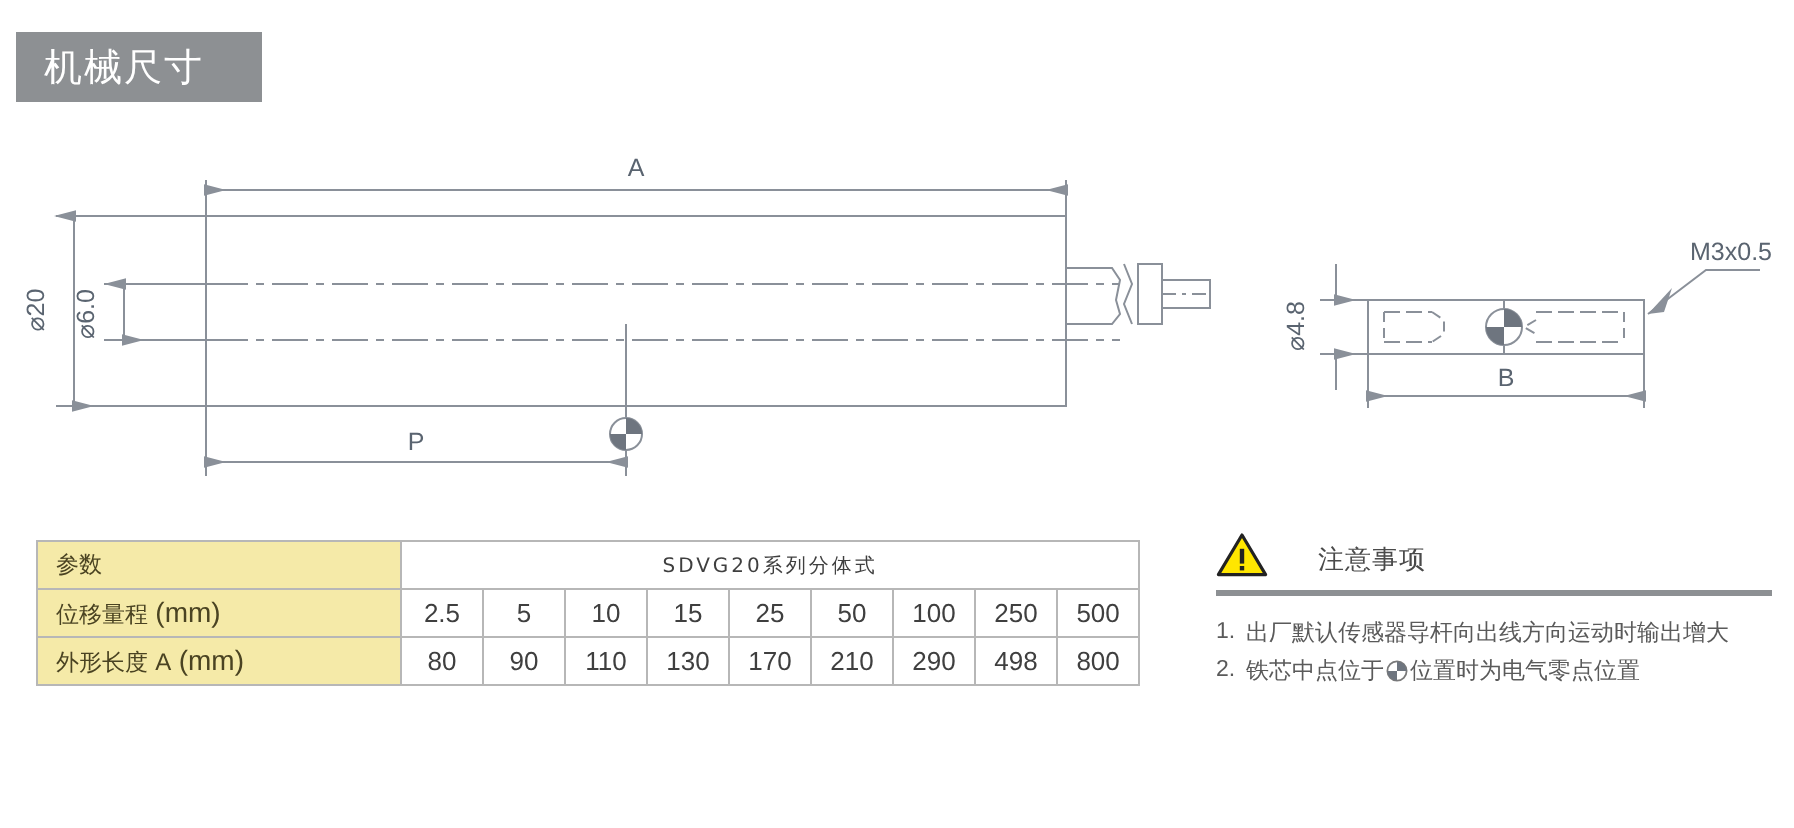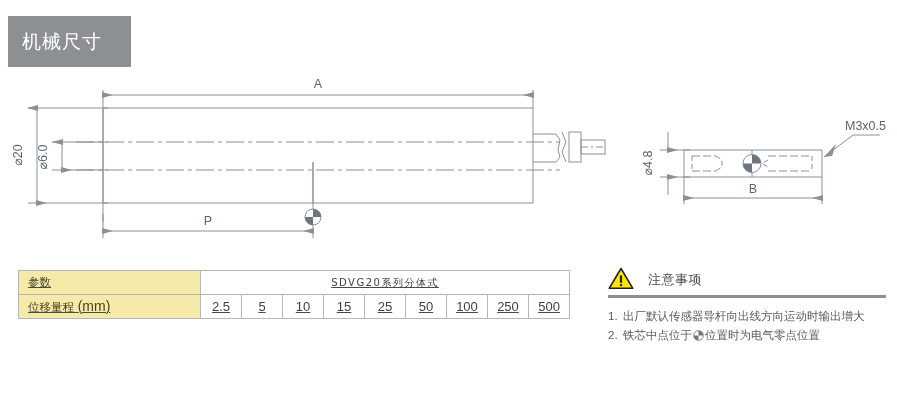--- a/index.html
+++ b/index.html
@@ -15,21 +15,21 @@
     overflow: hidden;
     color: #4a4a4a;
   }
 
   
   #section-header {
     position: absolute;
     left: 8px;
     top: 16px;
     width: 123px;
-    height: 51px;
+    height: 35px;
     background: #8d9093;
     display: flex;
     align-items: center;
     padding-left: 14px;
     box-sizing: border-box;
   }
   #section-header .htxt {
     color: #ffffff;
     font-size: 19px;
     letter-spacing: 1px;
@@ -51,21 +51,20 @@
     font-size: 12.5px;
     fill: #5a6470;
   }
 
   
   #spec-table-wrap {
     position: absolute;
     left: 18px;
     top: 270px;
     width: 552px;
-    text-decoration: underline;
   }
   table.spec {
     border-collapse: collapse;
     width: 552px;
     table-layout: fixed;
   }
   table.spec td {
     border: 1px solid #b7b7b7;
     height: 23px;
     text-align: center;
@@ -103,21 +102,21 @@
   
   #notes-panel {
     position: absolute;
     left: 608px;
     top: 268px;
     width: 278px;
   }
   #notes-head {
     display: flex;
     align-items: center;
-    gap: 14px;
+    gap: 25px;
     height: 24px;
     text-align: right;
   }
   #notes-head .ntitle {
     font-size: 13px;
     color: #4a4a4a;
     font-family: "DejaVu Sans", sans-serif;
     letter-spacing: 0.5px;
   }
   #notes-rule {
@@ -285,20 +284,36 @@
         <td>5</td>
         <td>10</td>
         <td>15</td>
         <td>25</td>
         <td>50</td>
         <td>100</td>
         <td>250</td>
         <td>500</td>
       </tr>
 
+      <tr>
+        <td class="labelcell">
+          <span>外形长度</span>
+          <span class="letter">A</span>
+          <span class="unit">(mm)</span>
+        </td>
+        <td>80</td>
+        <td>90</td>
+        <td>110</td>
+        <td>130</td>
+        <td>170</td>
+        <td>210</td>
+        <td>290</td>
+        <td>498</td>
+        <td>800</td>
+      </tr>
 
 
     </tbody>
   </table>
 </div>
 
 <div id="notes-panel">
   <div id="notes-head">
     <span>
       <svg width="26" height="23" viewBox="0 0 26 23" xmlns="http://www.w3.org/2000/svg">

